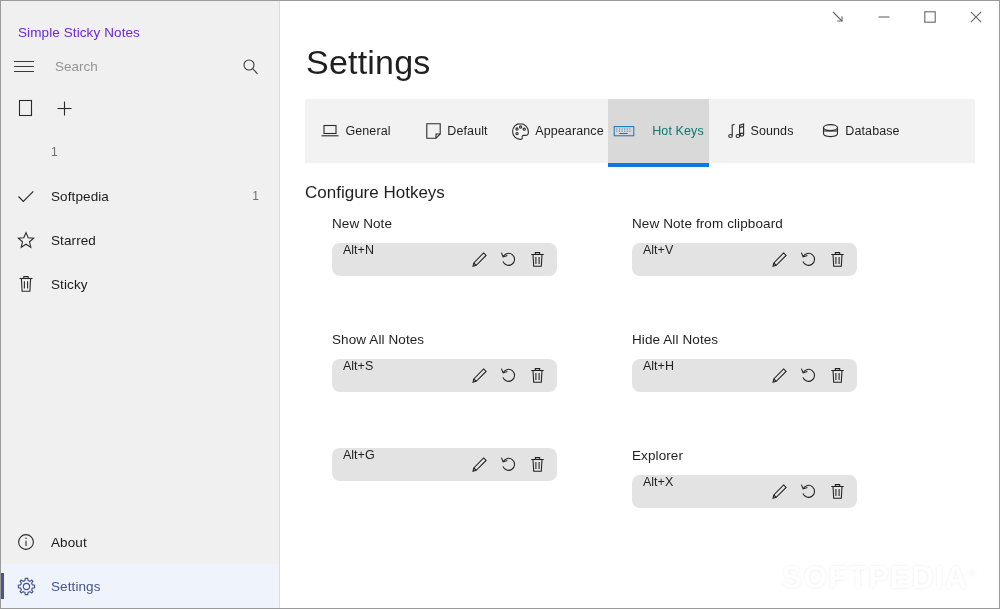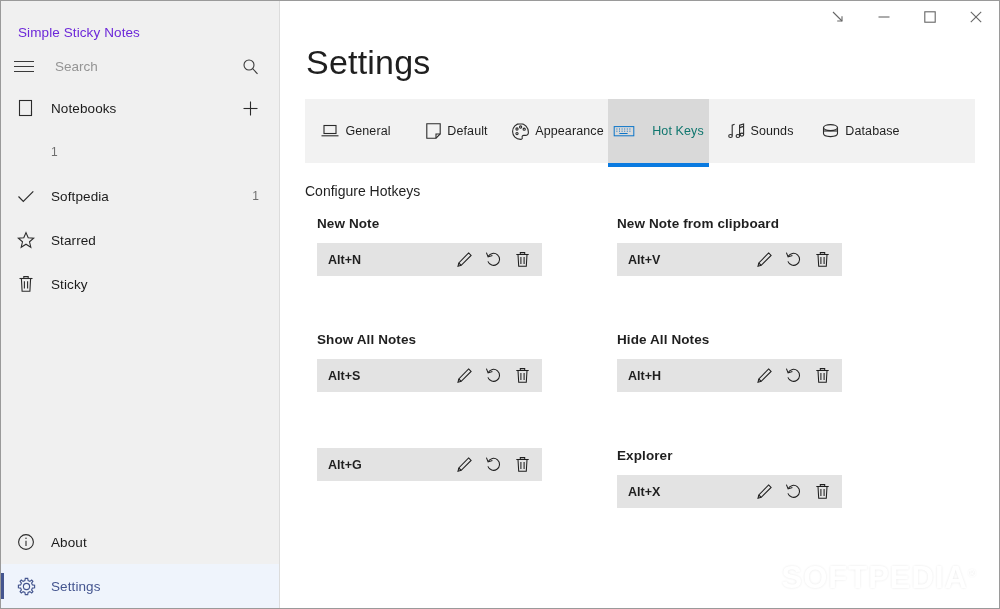--- a/index.html
+++ b/index.html
@@ -205,21 +205,21 @@
     position: absolute;
     left: 0; bottom: -4px;
     width: 100%; height: 4px;
     background: #0a7ae0;
   }
 
   .section-title {
     position: absolute;
     left: 305px;
     top: 182px;
-    font-size: 14px;
+    font-size: 17px;
     color: #1f1f1f;
   }
 
   
   .hk-grid {
     position: absolute;
     left: 320px;
     top: 215px;
     width: 560px;
   }
@@ -231,23 +231,22 @@
   .hk-cell { width: 225px; }
   .hk-label {
     font-size: 13.5px;
     color: #1f1f1f;
     margin-bottom: 12px;
     letter-spacing: .1px;
   }
   .hk-field {
     height: 33px;
     background: #e3e3e3;
-    border-radius: 0;
-    display: flex;
-    align-items: center;
+    border-radius: 8px;
+    display: flex;
     padding: 0 10px 0 11px;
   }
   .hk-value {
     font-size: 12.5px;
     color: #1f1f1f;
     flex: 1;
   }
   .hk-actions { display: flex; gap: 9px; align-items: center; }
   .hk-act {
     width: 20px; height: 20px;
@@ -295,21 +294,20 @@
       </div>
     </div>
 
     <div class="nav-item">
       <span class="nav-icon">
         <svg width="16" height="18" viewBox="0 0 16 18" fill="none" stroke="#2b2b2b" stroke-width="1.1">
           <rect x="1.5" y="1.5" width="12" height="15"></rect>
           <line x1="13.5" y1="11.5" x2="13.5" y2="16.5"></line>
         </svg>
       </span>
-      <span class="nav-label">Notebooks</span>
       <span class="icon-btn">
         <svg width="17" height="17" viewBox="0 0 17 17" stroke="#2b2b2b" stroke-width="1.1">
           <line x1="8.5" y1="1.5" x2="8.5" y2="15.5"></line>
             <line x1="1.5" y1="8.5" x2="15.5" y2="8.5"></line>
         </svg>
       </span>
     </div>
 
     <div class="nav-item indent">
       <span class="nav-icon"></span>
@@ -478,21 +476,21 @@
             <path d="M2.5 4.6 L2.5 10.6 C2.5 12.3 5.6 13.6 9.5 13.6 C13.4 13.6 16.5 12.3 16.5 10.6 L16.5 4.6"></path>
             <line x1="2.7" y1="8" x2="16.3" y2="8"></line>
           </svg>
         </span>
         <span class="tab-label">Database</span>
       </div>
     </div>
 
     <div class="section-title" style="left:25px;">Configure Hotkeys</div>
 
-    <div class="hk-grid" style="left:37px;font-weight:bold;">
+    <div class="hk-grid" style="left:52px;">
 
       <div class="hk-row">
         <div class="hk-cell">
           <div class="hk-label">New Note</div>
           <div class="hk-field">
             <span class="hk-value">Alt+N</span>
             <span class="hk-actions">
               <span class="hk-act">
                 <svg width="17" height="17" viewBox="0 0 17 17" fill="none" stroke="currentColor" stroke-width="1.05">
                   <path d="M12.6 1.9 L15.1 4.4 L5.2 14.3 L2 15.2 L2.8 12 Z"></path>

